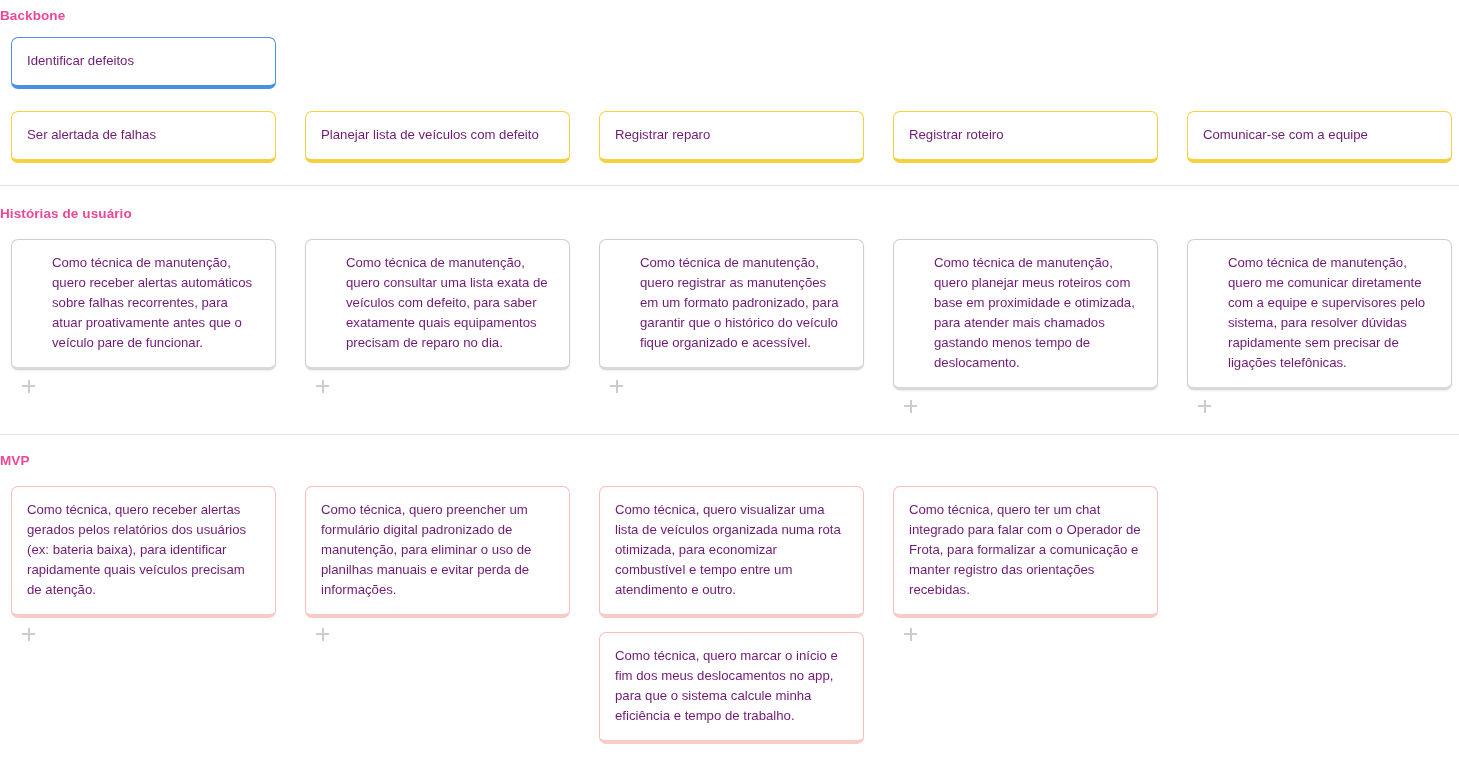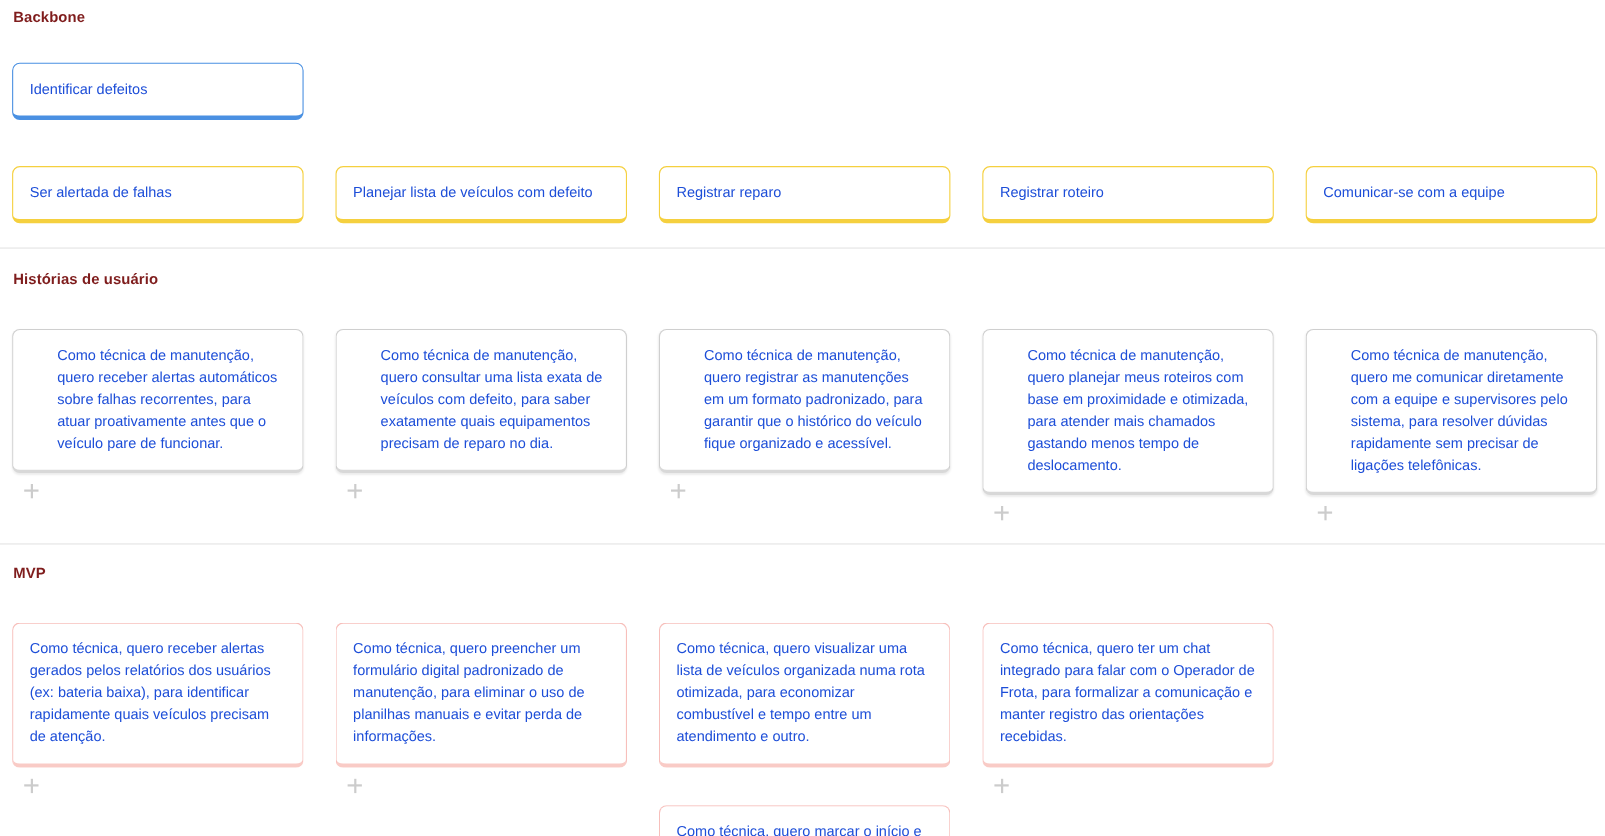--- a/index.html
+++ b/index.html
@@ -22,46 +22,44 @@
   
   .section { position: relative; width: 100%; }
   .section-divider {
     height: 1px;
     background: #e3e3e3;
     width: 100%;
   }
   .section-title {
     font-size: 13.5px;
     font-weight: bold;
-    color: #7f1d1d;
+    color: #ec4899;
     letter-spacing: 0.1px;
-    padding-left: 12px;
   }
 
   
   .row {
     display: grid;
     grid-template-columns: repeat(5, 265px);
     column-gap: 29px;
     padding-left: 11px;
     align-items: start;
   }
   .col { display: flex; flex-direction: column; }
 
   
   .card {
     position: relative;
     background: #ffffff;
     border-radius: 7px;
     padding: 13px 15px 14px 15px;
     font-size: 13.2px;
     line-height: 20px;
-    color: #1d4ed8;
+    color: #701a75;
     width: 265px;
-    margin-top: 20px;
   }
   .card-text { display: block; }
 
   
   .card.blue {
     border: 1.6px solid #4a90e2;
     border-bottom: 4.5px solid #4a90e2;
     min-height: 52px;
   }
   

